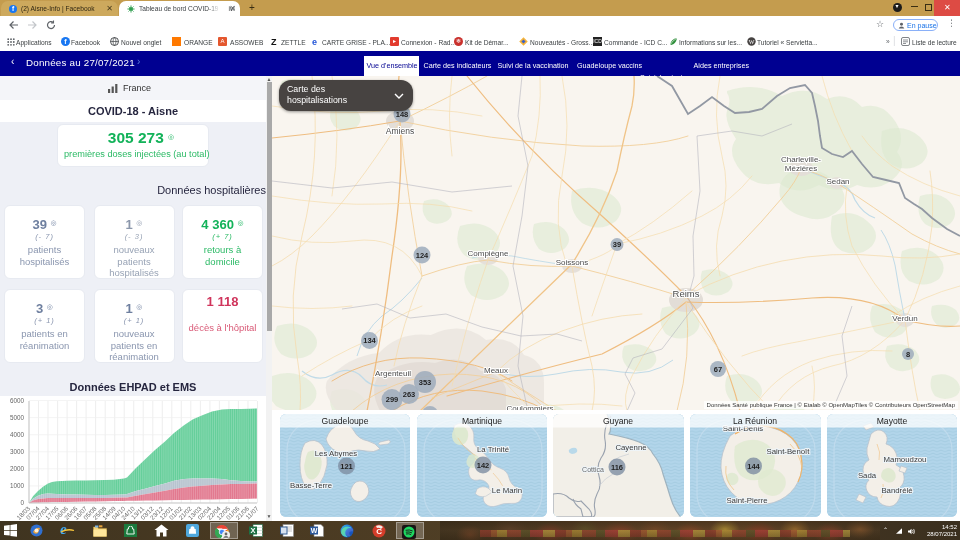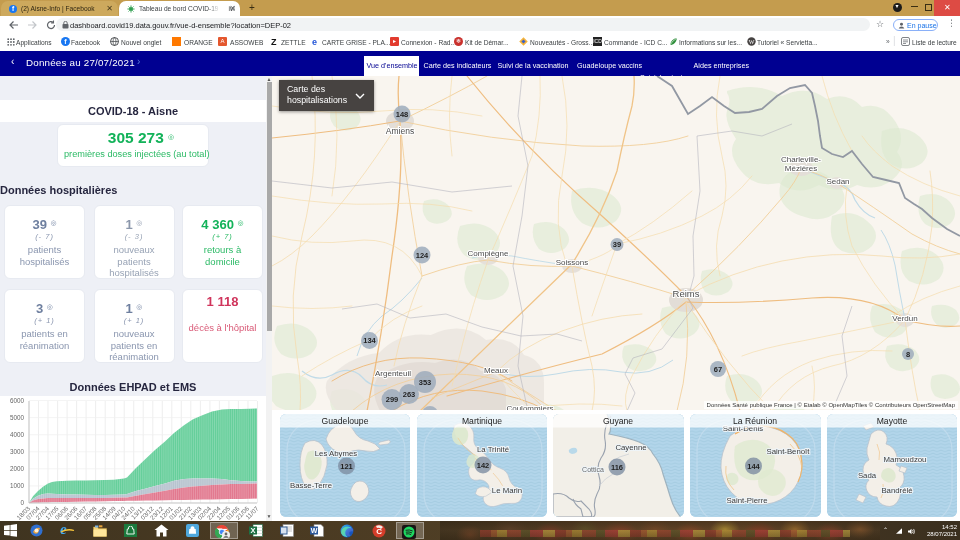--- a/index.html
+++ b/index.html
@@ -43,27 +43,20 @@
   <svg width="10" height="10" viewBox="0 0 10 10" style="position:absolute;left:9px;top:3.5px">
       <path d="M9,5 H1.5 M4.5,1.5 L1,5 l3.5,3.5" stroke="#5f6368" stroke-width="1.2" fill="none"></path>
     </svg>
   <svg width="10" height="10" viewBox="0 0 10 10" style="position:absolute;left:27px;top:3.5px">
       <path d="M1,5 H8.5 M5.5,1.5 L9,5 l-3.5,3.5" stroke="#c3c6ca" stroke-width="1.2" fill="none"></path>
     </svg>
   <svg width="10" height="10" viewBox="0 0 10 10" style="position:absolute;left:46px;top:3.5px">
       <path d="M8.5,5 a3.5,3.5 0 1 1 -1.2,-2.6" stroke="#5f6368" stroke-width="1.2" fill="none"></path>
       <path d="M7.5,0.5 v2.4 h-2.4" fill="none" stroke="#5f6368" stroke-width="1.1"></path>
     </svg>
-  <div style="position:absolute;left:56px;top:2px;width:814px;height:13px;background:#f1f3f4;border-radius:7px">
-    <svg width="7" height="8" viewBox="0 0 7 8" style="position:absolute;left:6px;top:2.5px">
-        <rect x="0.5" y="3" width="6" height="4.5" rx="0.8" fill="#5f6368"></rect>
-        <path d="M1.8,3 V2 a1.7,1.7 0 0 1 3.4,0 V3" fill="none" stroke="#5f6368" stroke-width="0.9"></path>
-      </svg>
-    <span style="position:absolute;left:14px;top:2.8px;font-size:7.5px;color:#202124">dashboard.covid19.data.gouv.fr/vue-d-ensemble?location=DEP-02</span>
-  </div>
   <span style="position:absolute;left:876px;top:3px;font-size:9px;color:#5f6368">☆</span>
   <div style="position:absolute;left:893px;top:3px;width:45px;height:11.5px;border:1px solid #8ab0f8;border-radius:6.5px;box-sizing:border-box">
     <svg width="7" height="7" viewBox="0 0 8 8" style="position:absolute;left:4px;top:1.8px">
         <circle cx="4" cy="2.6" r="1.7" fill="#5f6368"></circle>
         <path d="M0.8,7.4 a3.4,3.4 0 0 1 6.4,0 Z" fill="#5f6368"></path>
       </svg>
     <span style="position:absolute;left:13px;top:1.5px;font-size:7px;color:#1a73e8">En pause</span>
   </div>
   <span style="position:absolute;left:947px;top:2px;font-size:9px;color:#5f6368">⋮</span>
 </div>
@@ -132,28 +125,36 @@
   <span style="position:absolute;left:137px;top:5px;color:#5a78d8;font-size:10px">›</span>
   <div style="position:absolute;left:364px;top:5px;width:54.5px;height:20px;background:#fff"></div>
   <span style="position:absolute;left:366.5px;top:10px;font-size:7.2px;color:#000091;white-space:nowrap">Vue d'ensemble</span>
   <span style="position:absolute;left:423.5px;top:10px;font-size:7.2px;color:#fff;white-space:nowrap">Carte des indicateurs</span>
     <span style="position:absolute;left:497.5px;top:10px;font-size:7.2px;color:#fff;white-space:nowrap">Suivi de la vaccination</span>
     <span style="position:absolute;left:577px;top:10px;font-size:7.2px;color:#fff;white-space:nowrap">Guadeloupe vaccins</span>
     <span style="position:absolute;left:640px;top:22px;font-size:7.2px;color:#fff;white-space:nowrap">Suivi des tests</span>
     <span style="position:absolute;left:693.5px;top:10px;font-size:7.2px;color:#fff;white-space:nowrap">Aides entreprises</span>
 </div>
 <div style="position:absolute;left:0;top:75.5px;width:266px;height:446.5px;background:#eef0f6;overflow:hidden">
+  <div style="position:absolute;left:0;top:0;width:266px;height:24.5px;background:#f4f5f9;border-bottom:1px solid #e8eaf0">
+    <svg width="10" height="9" viewBox="0 0 10 9" style="position:absolute;left:108px;top:8px">
+        <rect x="0" y="5" width="2.2" height="4" fill="#555"></rect>
+        <rect x="3.6" y="2.5" width="2.2" height="6.5" fill="#555"></rect>
+        <rect x="7.2" y="0" width="2.2" height="9" fill="#555"></rect>
+      </svg>
+    <span style="position:absolute;left:123px;top:7px;font-size:9px;color:#333">France</span>
+  </div>
   <div style="position:absolute;left:0;top:24.5px;width:266px;height:22px;background:#fff;text-align:center">
     <span style="font-size:11px;font-weight:bold;color:#26263f;line-height:22px">COVID-18 - Aisne</span>
   </div>
   <div style="position:absolute;left:57px;top:48.5px;width:152px;height:43px;background:#fff;border:1px solid #e7eaf1;border-radius:6px;box-sizing:border-box;text-align:center">
     <div style="font-size:15.5px;font-weight:bold;color:#12b259;margin-top:4px;padding-left:16px">305 273 <span style="font-size:7px;vertical-align:4px;font-weight:normal">◎</span></div>
     <div style="font-size:9.2px;color:#2cba66;margin-top:2px;white-space:nowrap;padding-left:6px">premières doses injectées (au total)</div>
   </div>
-  <div style="position:absolute;left:0;top:108px;width:266px;text-align:left;font-size:11px;font-weight:bold;color:#26263f">Données hospitalières</div>
+  <div style="position:absolute;left:0;top:108px;width:266px;text-align:right;font-size:11px;font-weight:normal;color:#26263f">Données hospitalières</div>
   <div style="position:absolute;left:4px;top:129.5px;width:81px;height:74px;background:#fff;border:1px solid #e7eaf1;border-radius:6px;box-sizing:border-box;text-align:center;padding-top:10px">
 <div style="font-size:13px;font-weight:bold;color:#6e7f9f;line-height:13px">39&nbsp;<span style="font-size:7px;vertical-align:4px;font-weight:normal">◎</span></div>
 <div style="font-style:italic;font-size:7.5px;color:#8a96af;margin-top:1px;letter-spacing:1px">(- 7)</div>
 <div style="font-size:9.5px;color:#8a96af;line-height:11.5px;margin-top:3px">patients<br>hospitalisés</div>
 </div>
     <div style="position:absolute;left:93.5px;top:129.5px;width:81px;height:74px;background:#fff;border:1px solid #e7eaf1;border-radius:6px;box-sizing:border-box;text-align:center;padding-top:10px">
 <div style="font-size:13px;font-weight:bold;color:#8b97ab;line-height:13px">1&nbsp;<span style="font-size:7px;vertical-align:4px;font-weight:normal">◎</span></div>
 <div style="font-style:italic;font-size:7.5px;color:#98a3b5;margin-top:1px;letter-spacing:1px">(- 3)</div>
 <div style="font-size:9.5px;color:#98a3b5;line-height:11.5px;margin-top:3px">nouveaux<br>patients<br>hospitalisés</div>
 </div>
@@ -509,21 +510,21 @@
       <circle cx="137" cy="318" r="10" fill="#9dabbc" opacity="0.85"></circle>
       <text x="137" y="320.6" font-size="7.5" fill="#222" text-anchor="middle" font-weight="bold">263</text>
       <circle cx="120" cy="323.6" r="10.5" fill="#9dabbc" opacity="0.85"></circle>
       <text x="120" y="326.20000000000005" font-size="7.5" fill="#222" text-anchor="middle" font-weight="bold">299</text>
       <circle cx="446" cy="293" r="8" fill="#9dabbc" opacity="0.85"></circle>
       <text x="446" y="295.6" font-size="7.5" fill="#222" text-anchor="middle" font-weight="bold">67</text>
       <circle cx="636" cy="278" r="6" fill="#9dabbc" opacity="0.85"></circle>
       <text x="636" y="280.6" font-size="7.5" fill="#222" text-anchor="middle" font-weight="bold">8</text>
       <circle cx="158" cy="338" r="8" fill="#9dabbc" opacity="0.85"></circle>
     </svg>
-<div style="position:absolute;left:7px;top:4px;width:95px;height:31px;background:#474341;border-radius:0;box-shadow:0 1px 3px rgba(0,0,0,0.4)">
+<div style="position:absolute;left:7px;top:4px;width:134px;height:31px;background:#474341;border-radius:12px;box-shadow:0 1px 3px rgba(0,0,0,0.4)">
   <div style="position:absolute;left:8px;top:4px;font-size:8.8px;color:#fff;line-height:11.5px">Carte des<br>hospitalisations</div>
   <svg width="10" height="6" viewBox="0 0 10 6" style="position:absolute;right:9px;top:13px">
         <path d="M1,1 L5,5 L9,1" fill="none" stroke="#fff" stroke-width="1.4"></path>
       </svg>
 </div>
 <div style="position:absolute;right:2px;bottom:1.5px;background:rgba(255,255,255,0.75);font-size:6px;color:#333;padding:1px 3px">Données Santé publique France | © Etalab © OpenMapTiles © Contributeurs OpenStreetMap</div>
 </div>
 <div style="position:absolute;left:272px;top:410px;width:688px;height:111px;background:#fff"></div>
 <div style="position:absolute;left:279.8px;top:414px;width:130.5px;height:103px;border-radius:6px;overflow:hidden;background:#b2d5ea">
 <svg width="131" height="103" viewBox="0 0 131 103" xmlns="http://www.w3.org/2000/svg" style="position:absolute;left:0;top:0;font-family:'Liberation Sans',sans-serif">

